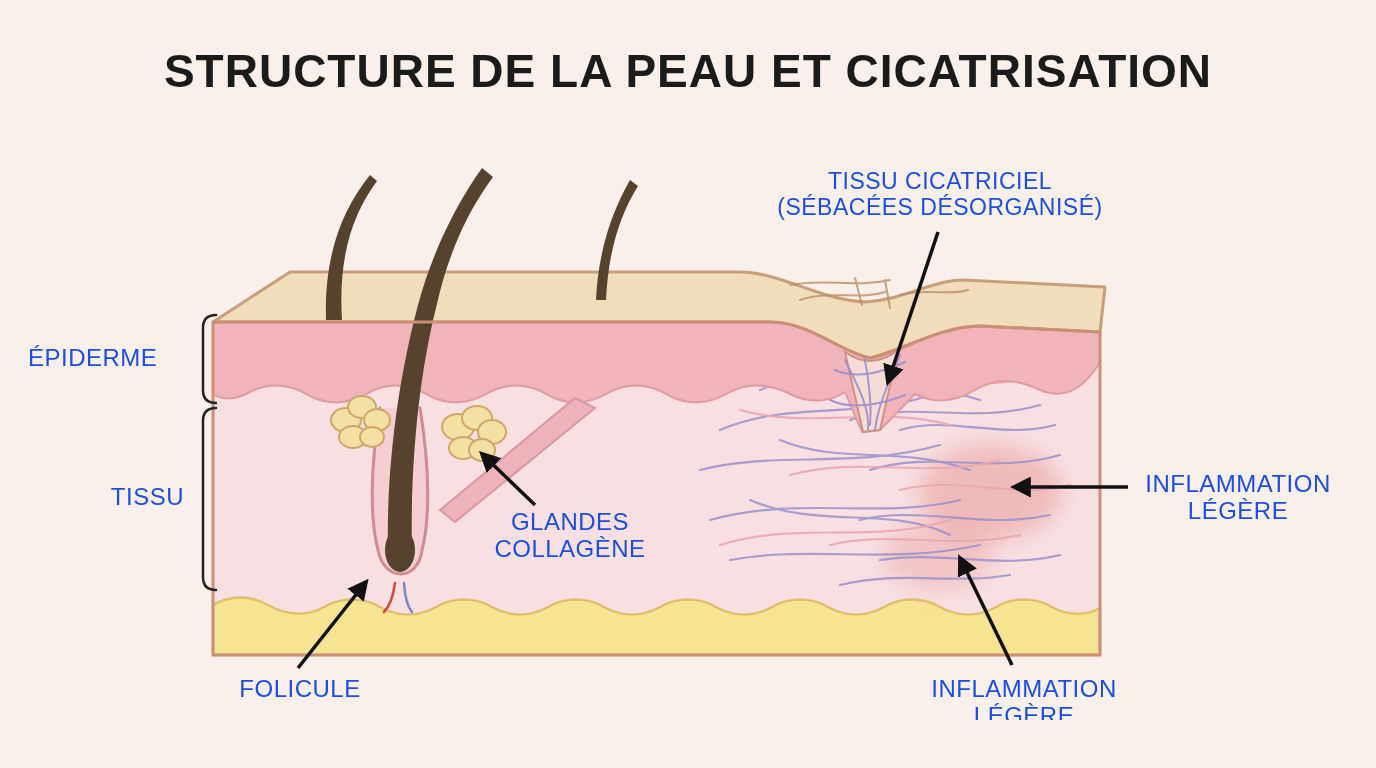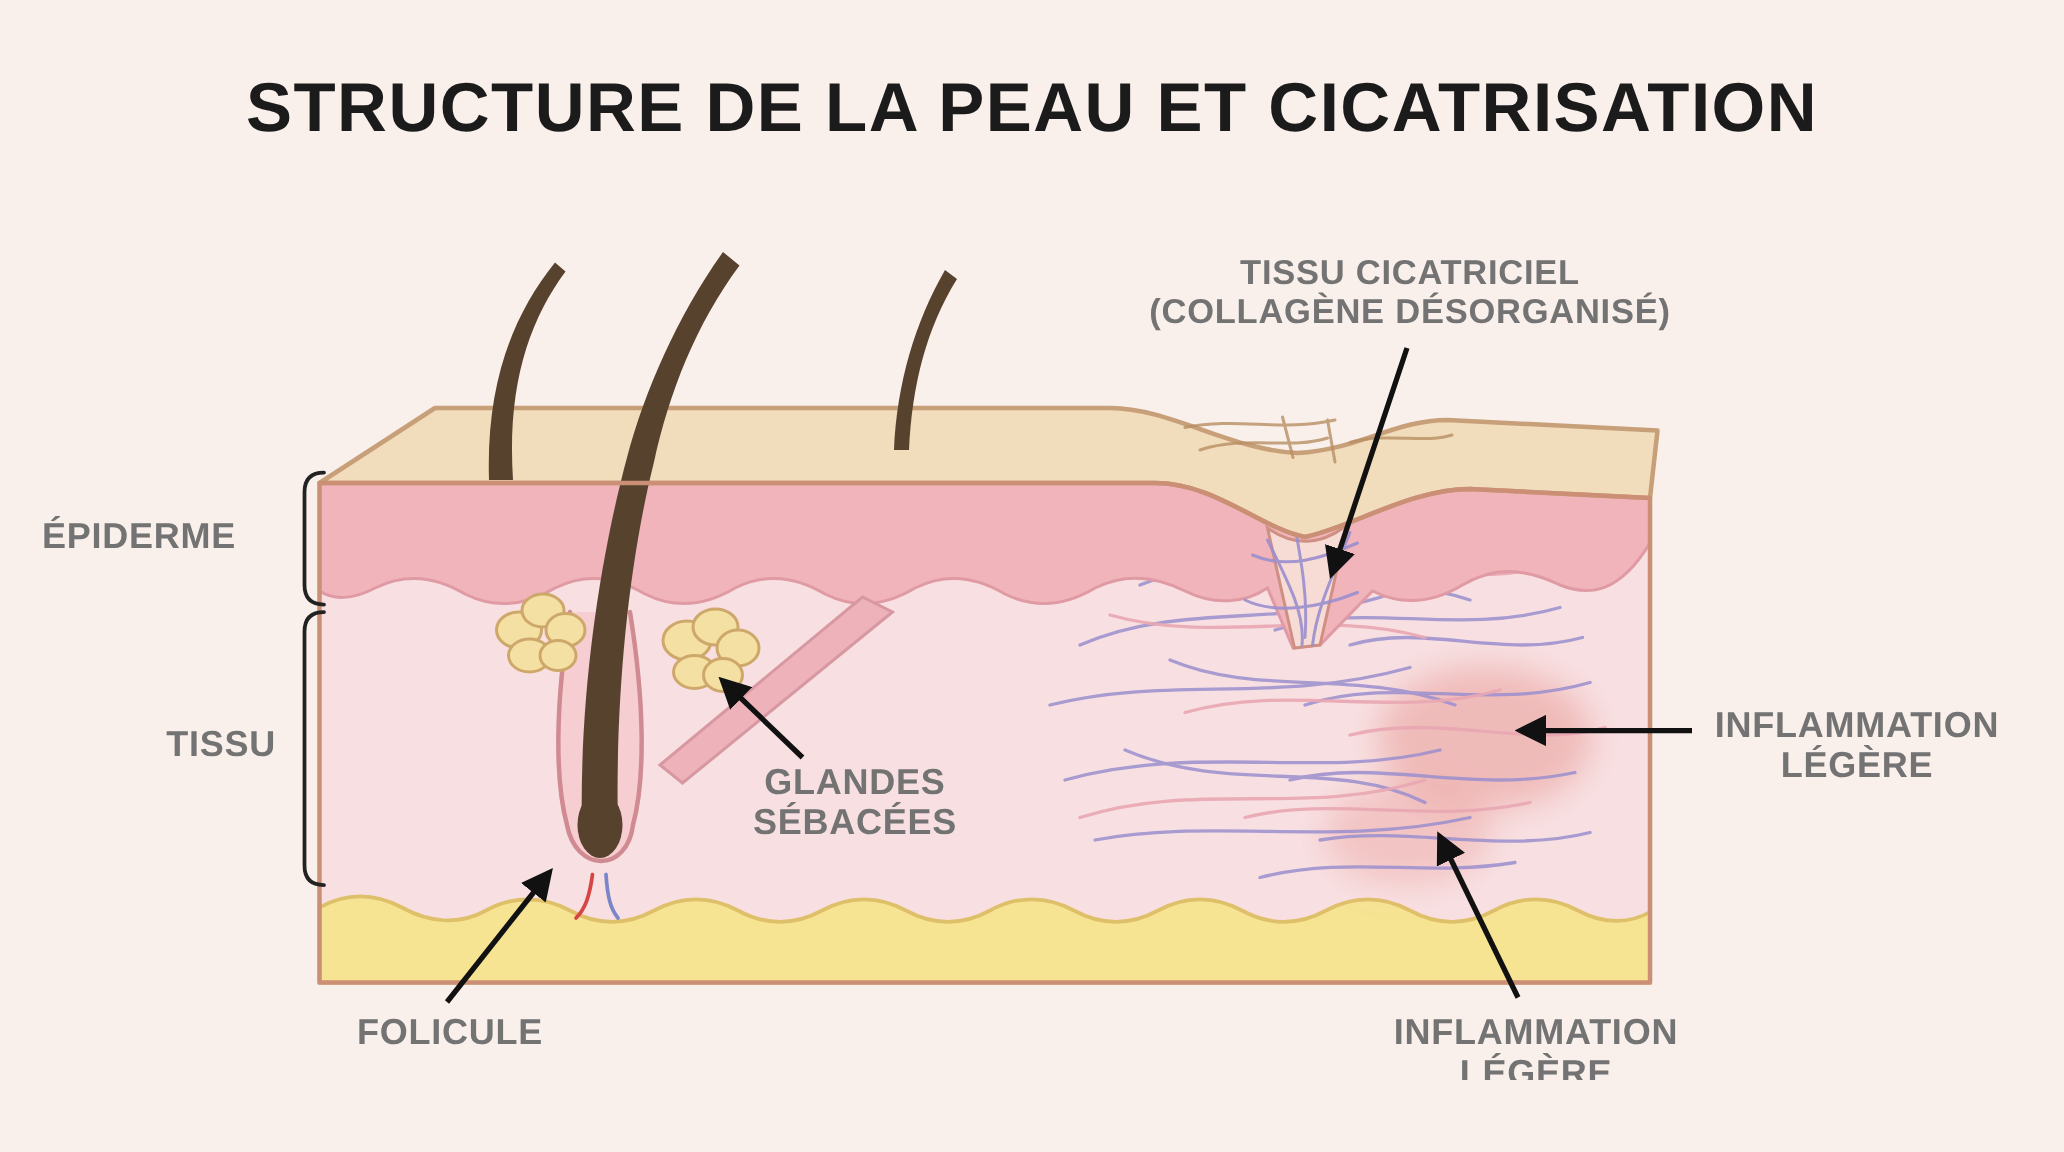--- a/index.html
+++ b/index.html
@@ -6,22 +6,22 @@
   #stage{
     position:relative;width:1376px;height:720px;overflow:hidden;
     background:#f9efeb;font-family:"Liberation Sans",sans-serif;color:#1c1c1c;
   }
   #diagram-svg{position:absolute;left:0;top:0;width:1376px;height:768px;}
   .page-title{
     position:absolute;left:0;right:0;top:44px;text-align:center;
     font-size:46px;font-weight:800;letter-spacing:1px;color:#1b1b1b;
   }
   .lbl{
-    position:absolute;font-weight:700;font-size:24px;line-height:1.14;
-    letter-spacing:.5px;color:#737373;text-align:center;
+    position:absolute;font-weight:400;font-size:24px;line-height:1.14;
+    letter-spacing:.5px;color:#1d4ed8;text-align:center;
   }
   .lbl.small{font-size:23px;}
   .lbl .ln{display:block;}
   .lbl-epiderme{left:28px;top:344px;width:156px;text-align:left;}
   .lbl-derme{left:28px;top:483px;width:156px;text-align:right;}
   .lbl-tissu{left:738px;top:168px;width:404px;}
   .lbl-glandes{left:468px;top:508px;width:204px;text-align:center;}
   .lbl-inflam-right{left:1132px;top:470px;width:212px;}
   .lbl-folicule{left:198px;top:675px;width:204px;}
   .lbl-inflam-bottom{left:918px;top:675px;width:212px;}
@@ -149,26 +149,26 @@
   <div class="lbl lbl-epiderme">
     <span class="ln">ÉPIDERME</span>
   </div>
 
   <div class="lbl lbl-derme">
     <span class="ln">TISSU</span>
   </div>
 
   <div class="lbl small lbl-tissu">
     <span class="ln">TISSU CICATRICIEL</span>
-    <span class="ln">(COLLAGÈNE DÉSORGANISÉ)</span>
+    <span class="ln">(SÉBACÉES DÉSORGANISÉ)</span>
   </div>
 
   <div class="lbl lbl-glandes">
     <span class="ln">GLANDES</span>
-    <span class="ln">SÉBACÉES</span>
+    <span class="ln">COLLAGÈNE</span>
   </div>
 
   <div class="lbl lbl-inflam-right">
     <span class="ln">INFLAMMATION</span>
     <span class="ln">LÉGÈRE</span>
   </div>
 
   <div class="lbl lbl-folicule">
     <span class="ln">FOLICULE</span>
   </div>

